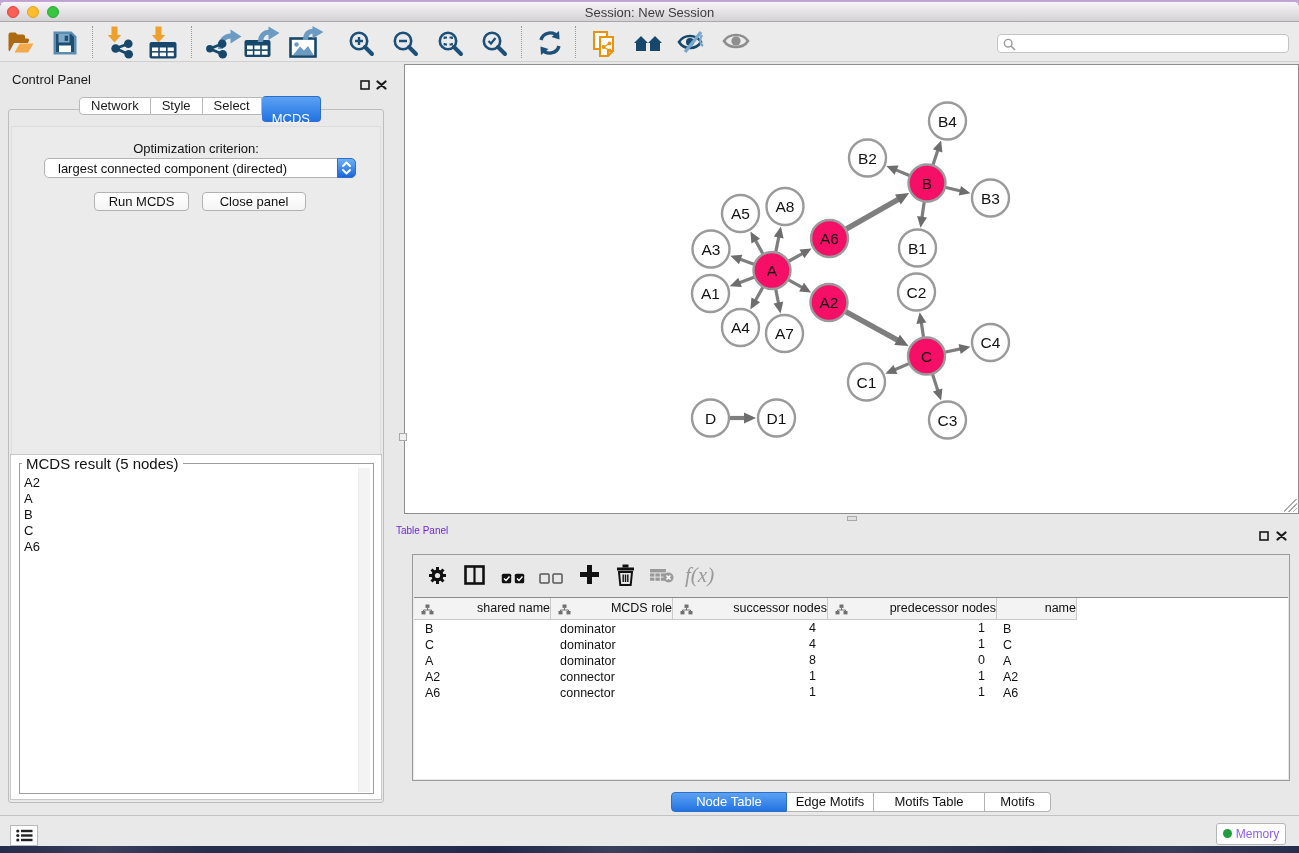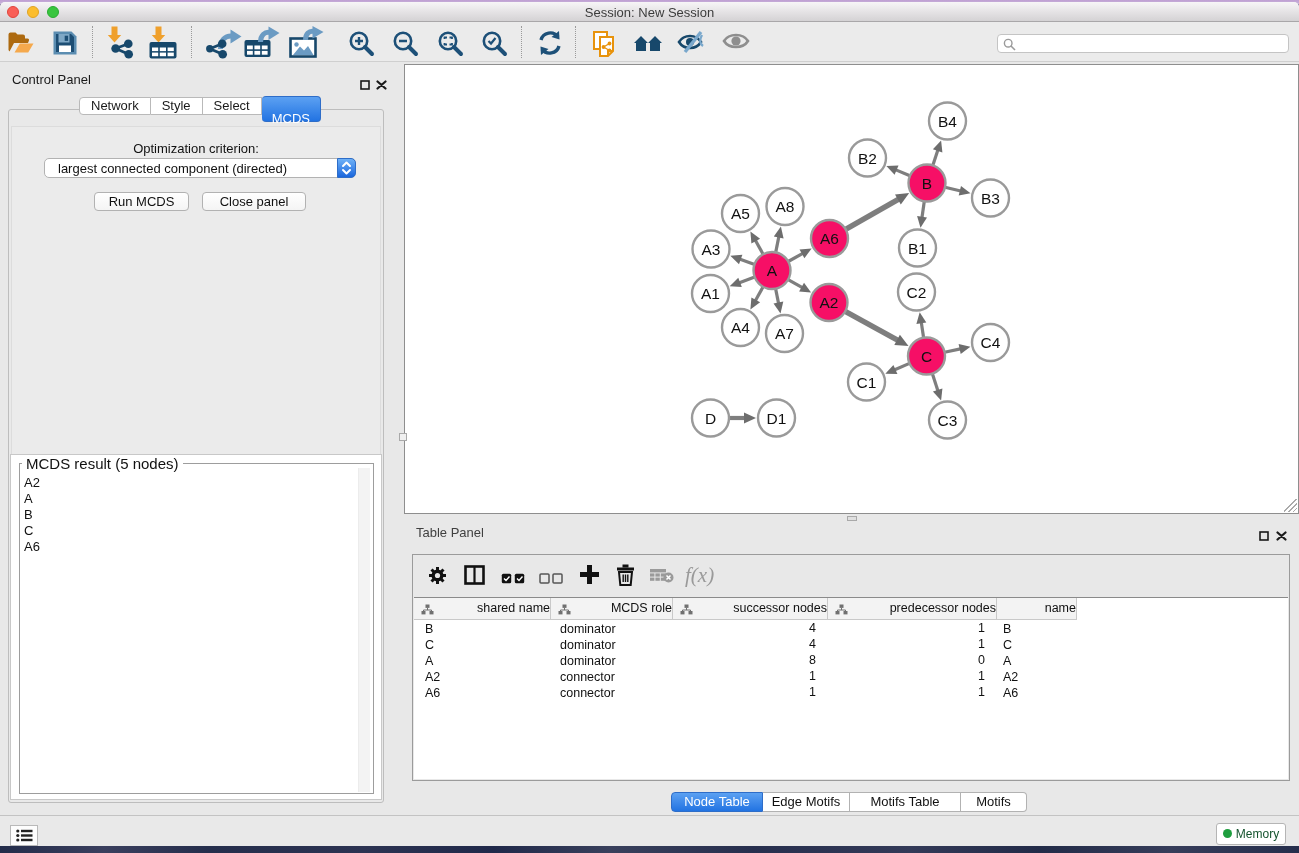--- a/index.html
+++ b/index.html
@@ -44,41 +44,41 @@
 .rtrack{position:absolute;right:3px;top:4px;width:12px;bottom:1px;background:#f3f3f3;border-left:1px solid #ececec}
 
 .netwin{position:absolute;left:404px;top:62px;width:895px;height:450px;background:#fff;
  border:1px solid #8e8e8e}
 .nw-tb{position:absolute;left:0;top:0;width:100%;height:22px;
  background:linear-gradient(#f3f3f3,#dcdcdc);border-bottom:1px solid #b2b2b2}
 .nw-title{position:absolute;top:5px;width:100%;text-align:center;font-size:12px;color:#3c3c3c}
 .grip{position:absolute;right:1px;bottom:1px;width:13px;height:13px;
  background:linear-gradient(135deg,transparent 45%,#aaa 45%,#aaa 52%,transparent 52%,transparent 63%,#aaa 63%,#aaa 70%,transparent 70%,transparent 81%,#aaa 81%,#aaa 88%,transparent 88%)}
 
-.tp-h{position:absolute;left:416px;top:523px;font-size:13px;color:#404040}
+.tp-h{position:absolute;left:396px;top:523px;font-size:10px;color:#6d28d9}
 .tpbox{position:absolute;left:412px;top:552px;width:878px;height:227px;border:1px solid #9b9b9b;background:#e8e8e8}
 .tptools{position:absolute;left:0;top:0;width:100%;height:41px}
 .tptable{position:absolute;left:1px;top:42px;right:1px;bottom:1px;background:#fff;border-top:1px solid #8a8a8a}
 .thead{position:absolute;left:0;top:0;height:22px;font-size:12.5px;color:#111;display:flex}
 .th{background:#f3f3f3;border-right:1px solid #c9c9c9;border-bottom:1px solid #c9c9c9;
  text-align:right;line-height:21px;position:relative}
 .th svg{position:absolute;left:7px;top:6px}
 .trow{position:absolute;font-size:12.5px;color:#111;height:16px;line-height:16px}
 .num{position:absolute;text-align:right}
 
 .btabs{position:absolute;left:671px;top:790px;height:20px;display:flex;font-size:13px}
 .btab{background:#fff;border:1px solid #b2b2b2;border-left:none;box-sizing:border-box;text-align:center;line-height:18px;color:#111}
 .btab.first{border-left:1px solid #b2b2b2;border-radius:4px 0 0 4px}
 .btab.last{border-radius:0 4px 4px 0}
 .btab.act{background:linear-gradient(#5ca1f2,#2273e2);border-color:#2e6dc8;color:#fff;border-radius:4px 0 0 4px}
 
 .status{position:absolute;left:0;top:813px;width:100%;height:31px;background:#e9e9e9;border-top:1px solid #c3c3c3}
 .sbtn{position:absolute;left:10px;top:9px;width:28px;height:21px;background:#fdfdfd;border:1px solid #b9b9b9}
 .membtn{position:absolute;right:13px;top:7px;width:70px;height:22px;background:#fff;border:1px solid #b5b5b5;
- border-radius:3px;font-size:12px;line-height:21px;text-align:center;color:#14532d}
+ border-radius:3px;font-size:12px;line-height:21px;text-align:center;color:#8b5cf6}
 .memdot{display:inline-block;width:9px;height:9px;border-radius:50%;background:#1e9e3e;margin-right:4px}
 </style></head><body>
 <div class="win">
  <div class="titlebar">
   <div class="tl" style="left:7px;background:#f95f57;border:0.5px solid #e0443c"></div>
   <div class="tl" style="left:27px;background:#fbbd2e;border:0.5px solid #e0a323"></div>
   <div class="tl" style="left:47px;background:#39c53f;border:0.5px solid #2aab31"></div>
   <div class="title">Session: New Session</div>
  </div>
  <div class="toolbar">
@@ -411,21 +411,21 @@
                 <rect x="0.5" y="7" width="4" height="3.4"></rect>
                 <rect x="8.5" y="7" width="4" height="3.4"></rect>
                 <path d="M6.5 4 V6 M2.5 7 V6 H10.5 V7" stroke="#707070" fill="none"></path>
               </g>
             </svg>predecessor nodes</div>
     <div class="th" style="width:80px">name</div>
    </div>
   </div>
  </div>
  <div class="btabs">
-  <div class="btab act first" style="width:92px">Node Table</div>
+  <div class="btab act first" style="width:116px">Node Table</div>
       <div class="btab" style="width:87px">Edge Motifs</div>
       <div class="btab" style="width:111px">Motifs Table</div>
       <div class="btab last" style="width:66px">Motifs</div>
  </div>
  <div style="position:absolute;left:413px;top:619px;width:876px;height:80px;font-size:12.5px;color:#111">
   <div class="trow" style="left:12px;top:0">B</div>
       <div class="trow" style="left:147px;top:0">dominator</div>
       <div class="num" style="left:300px;width:103px;top:0">4</div>
       <div class="num" style="left:470px;width:102px;top:0">1</div>
       <div class="trow" style="left:590px;top:0">B</div>

